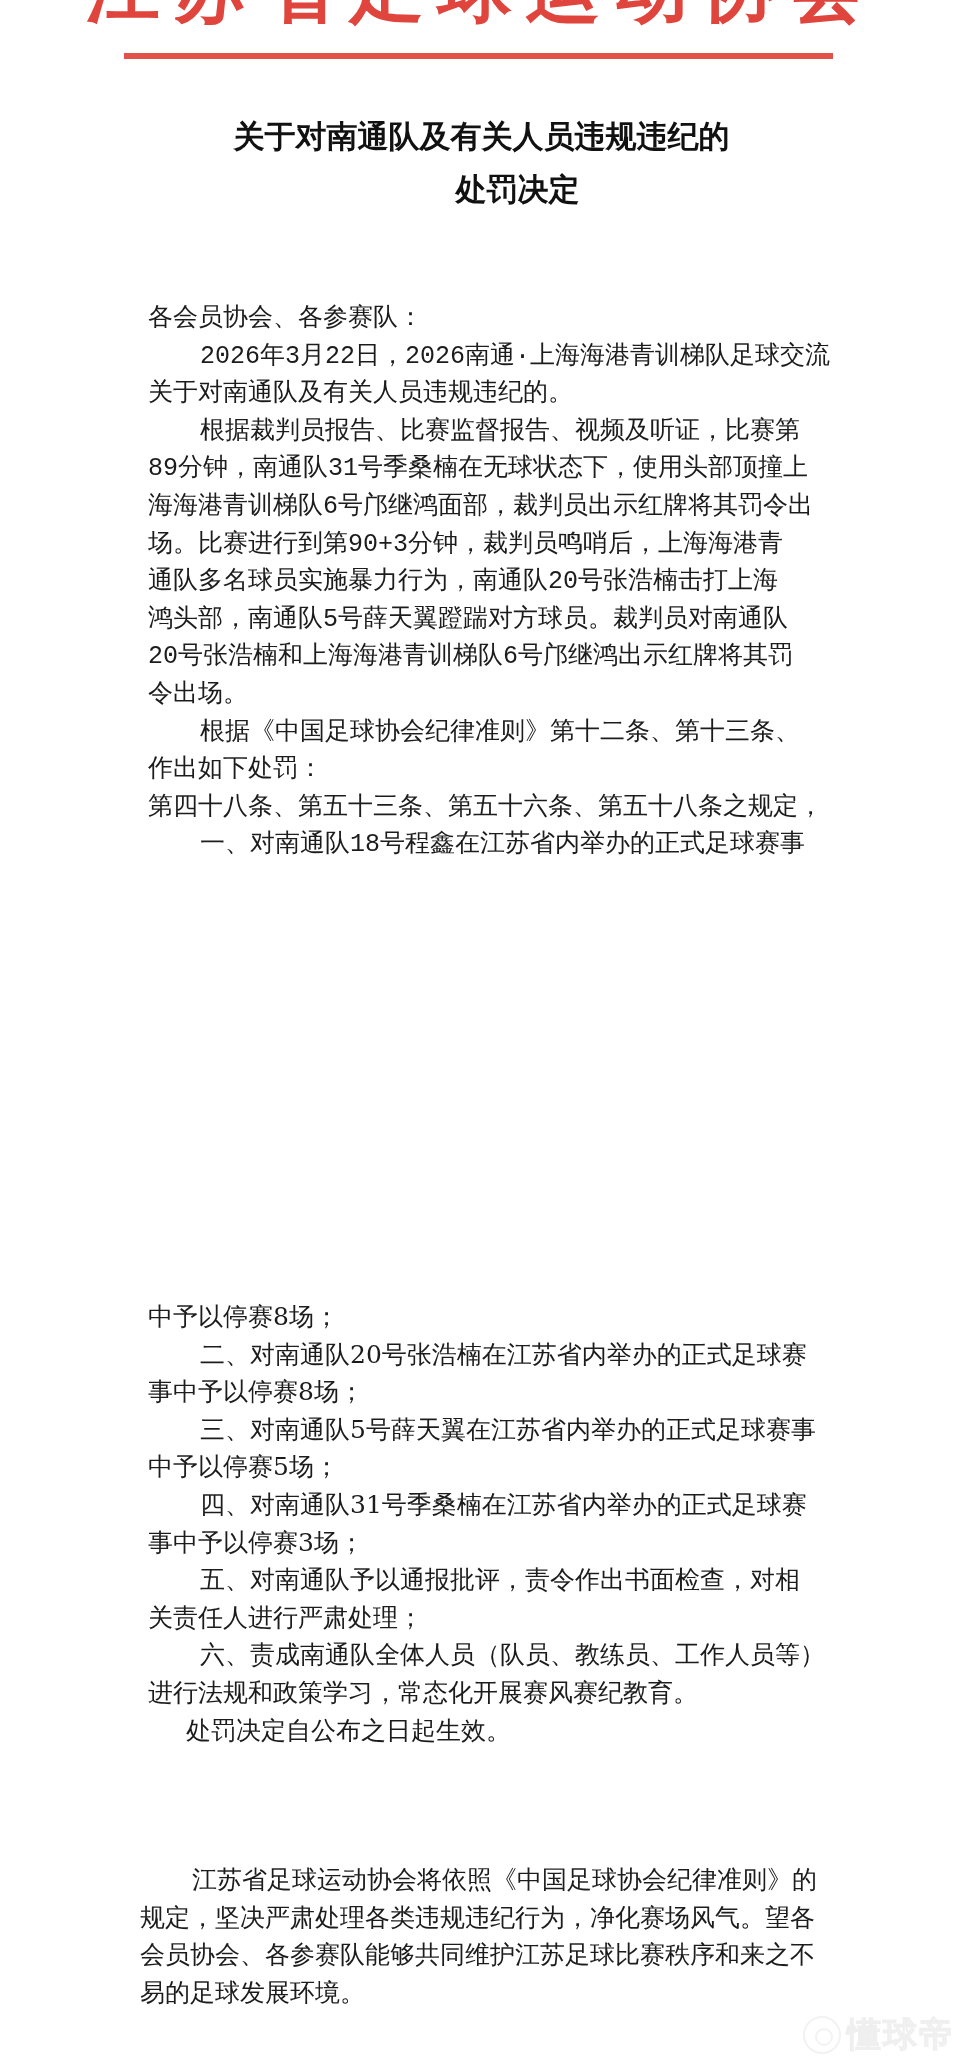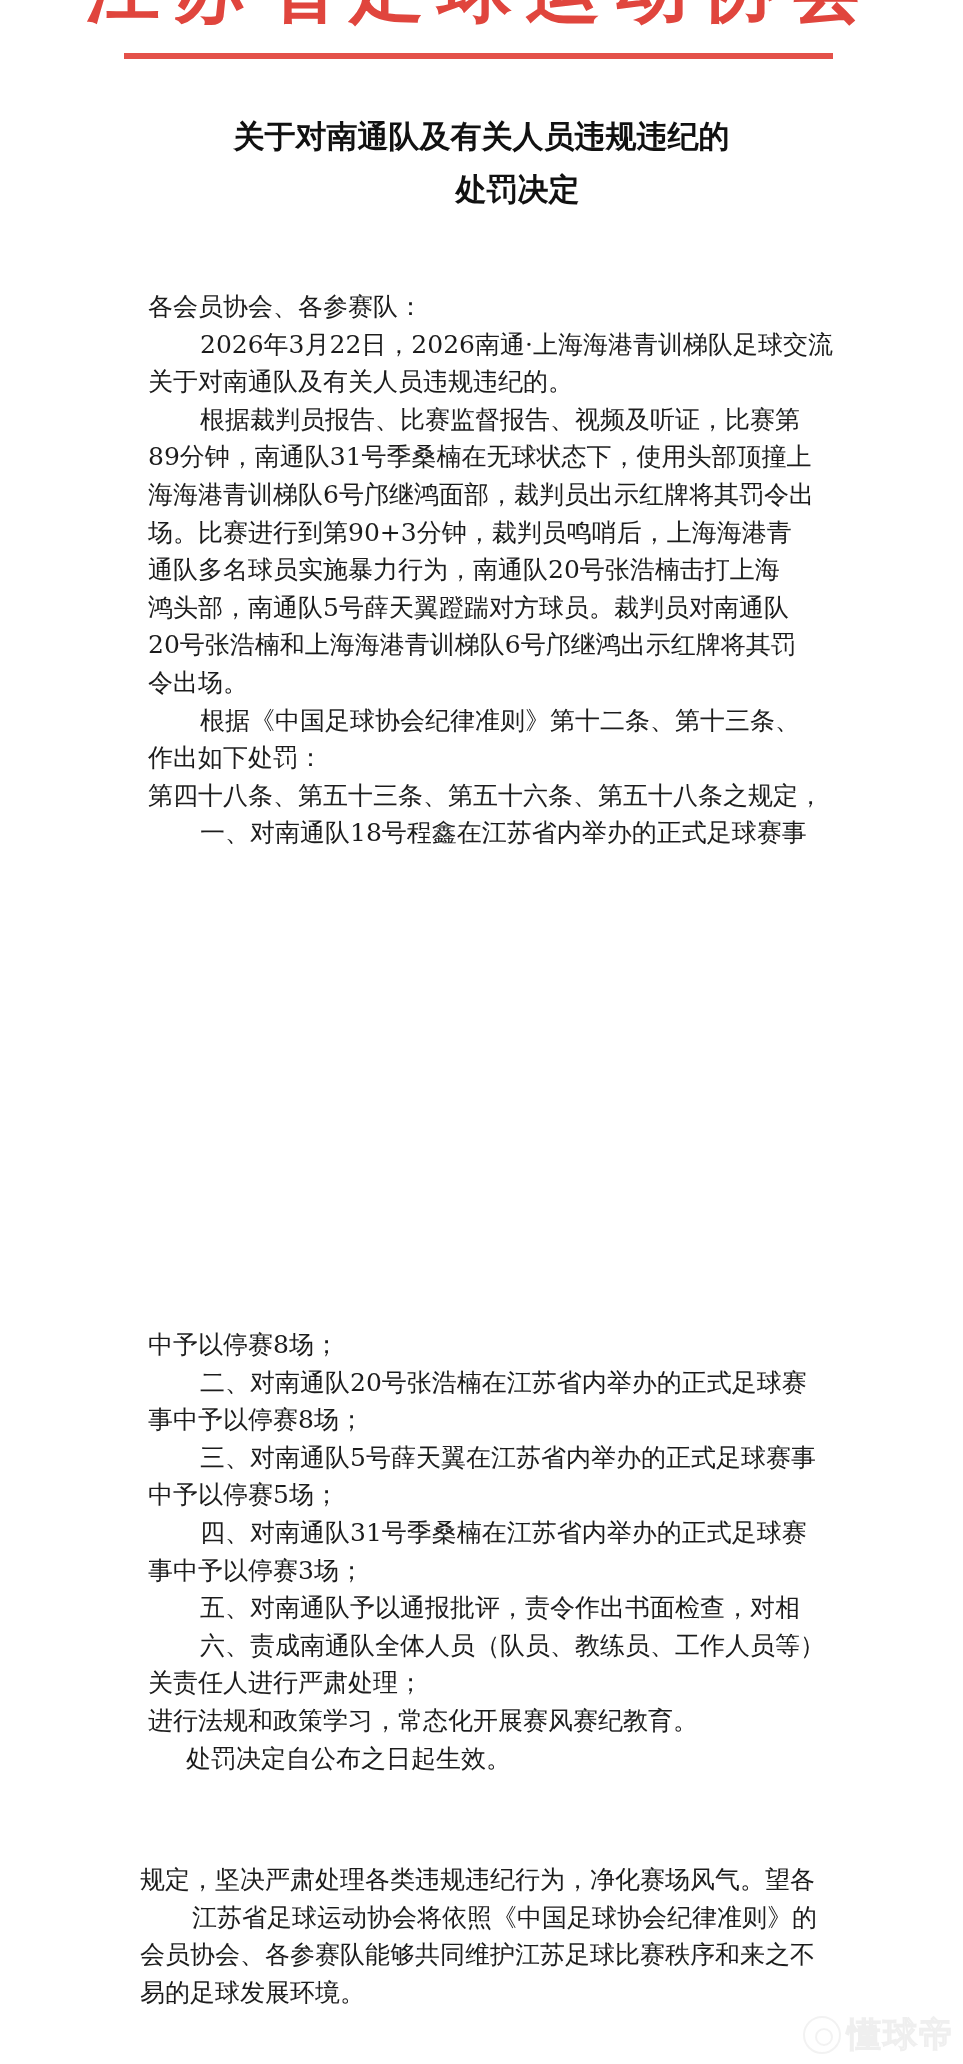--- a/index.html
+++ b/index.html
@@ -104,56 +104,56 @@
 </style>
 </head>
 <body>
 
 <div class="letterhead">江苏省足球运动协会</div>
 <div class="red-rule"></div>
 
 <div class="title l1">关于对南通队及有关人员违规违纪的</div>
 <div class="title l2">处罚决定</div>
 
-<div class="body-text" style="top: 288px;">
+<div class="body-text" style="top: 300px; font-family: Liberation Mono, monospace;">
   <span class="line">各会员协会、各参赛队：</span>
   <span class="line indent">2026年3月22日，2026南通·上海海港青训梯队足球交流</span>
   <span class="line">关于对南通队及有关人员违规违纪的。</span>
   <span class="line indent">根据裁判员报告、比赛监督报告、视频及听证，比赛第</span>
   <span class="line">89分钟，南通队31号季桑楠在无球状态下，使用头部顶撞上</span>
   <span class="line">海海港青训梯队6号邝继鸿面部，裁判员出示红牌将其罚令出</span>
   <span class="line">场。比赛进行到第90+3分钟，裁判员鸣哨后，上海海港青</span>
   <span class="line">通队多名球员实施暴力行为，南通队20号张浩楠击打上海</span>
   <span class="line">鸿头部，南通队5号薛天翼蹬踹对方球员。裁判员对南通队</span>
   <span class="line">20号张浩楠和上海海港青训梯队6号邝继鸿出示红牌将其罚</span>
   <span class="line">令出场。</span>
   <span class="line indent">根据《中国足球协会纪律准则》第十二条、第十三条、</span>
   <span class="line">作出如下处罚：</span>
   <span class="line">第四十八条、第五十三条、第五十六条、第五十八条之规定，</span>
   <span class="line indent">一、对南通队18号程鑫在江苏省内举办的正式足球赛事</span>
 </div>
 
-<div class="body-text" style="top: 1298px; margin-top: 28px;">
+<div class="body-text" style="top: 1298px;">
   <span class="line">中予以停赛8场；</span>
   <span class="line indent">二、对南通队20号张浩楠在江苏省内举办的正式足球赛</span>
   <span class="line">事中予以停赛8场；</span>
   <span class="line indent">三、对南通队5号薛天翼在江苏省内举办的正式足球赛事</span>
   <span class="line">中予以停赛5场；</span>
   <span class="line indent">四、对南通队31号季桑楠在江苏省内举办的正式足球赛</span>
   <span class="line">事中予以停赛3场；</span>
   <span class="line indent">五、对南通队予以通报批评，责令作出书面检查，对相</span>
+  <span class="line">关责任人进行严肃处理；</span>
   <span class="line indent">六、责成南通队全体人员（队员、教练员、工作人员等）</span>
-  <span class="line">关责任人进行严肃处理；</span>
   <span class="line">进行法规和政策学习，常态化开展赛风赛纪教育。</span>
   <span class="line indent-sm">处罚决定自公布之日起生效。</span>
 </div>
 
 <div class="body-text" style="top: 1861px; left: 140px; width: 672px;">
+  <span class="line indent">江苏省足球运动协会将依照《中国足球协会纪律准则》的</span>
   <span class="line">规定，坚决严肃处理各类违规违纪行为，净化赛场风气。望各</span>
-  <span class="line indent">江苏省足球运动协会将依照《中国足球协会纪律准则》的</span>
   <span class="line">会员协会、各参赛队能够共同维护江苏足球比赛秩序和来之不</span>
   <span class="line">易的足球发展环境。</span>
 </div>
 
 <div class="watermark">
   <span class="watermark-logo"></span>
   <span class="watermark-text">懂球帝</span>
 </div>
 
 </body></html>

